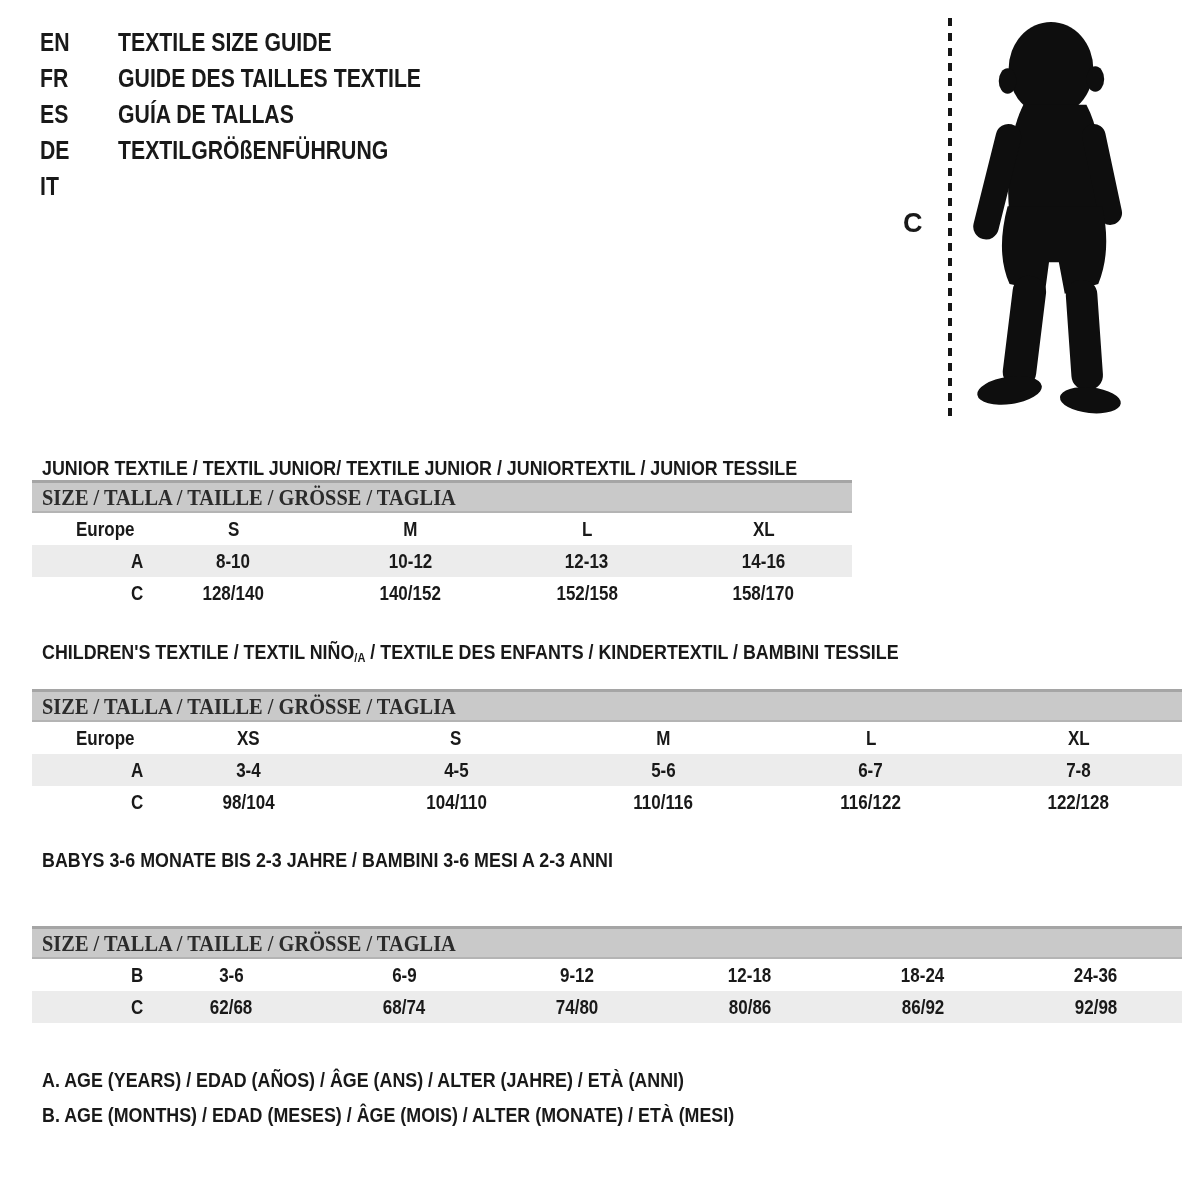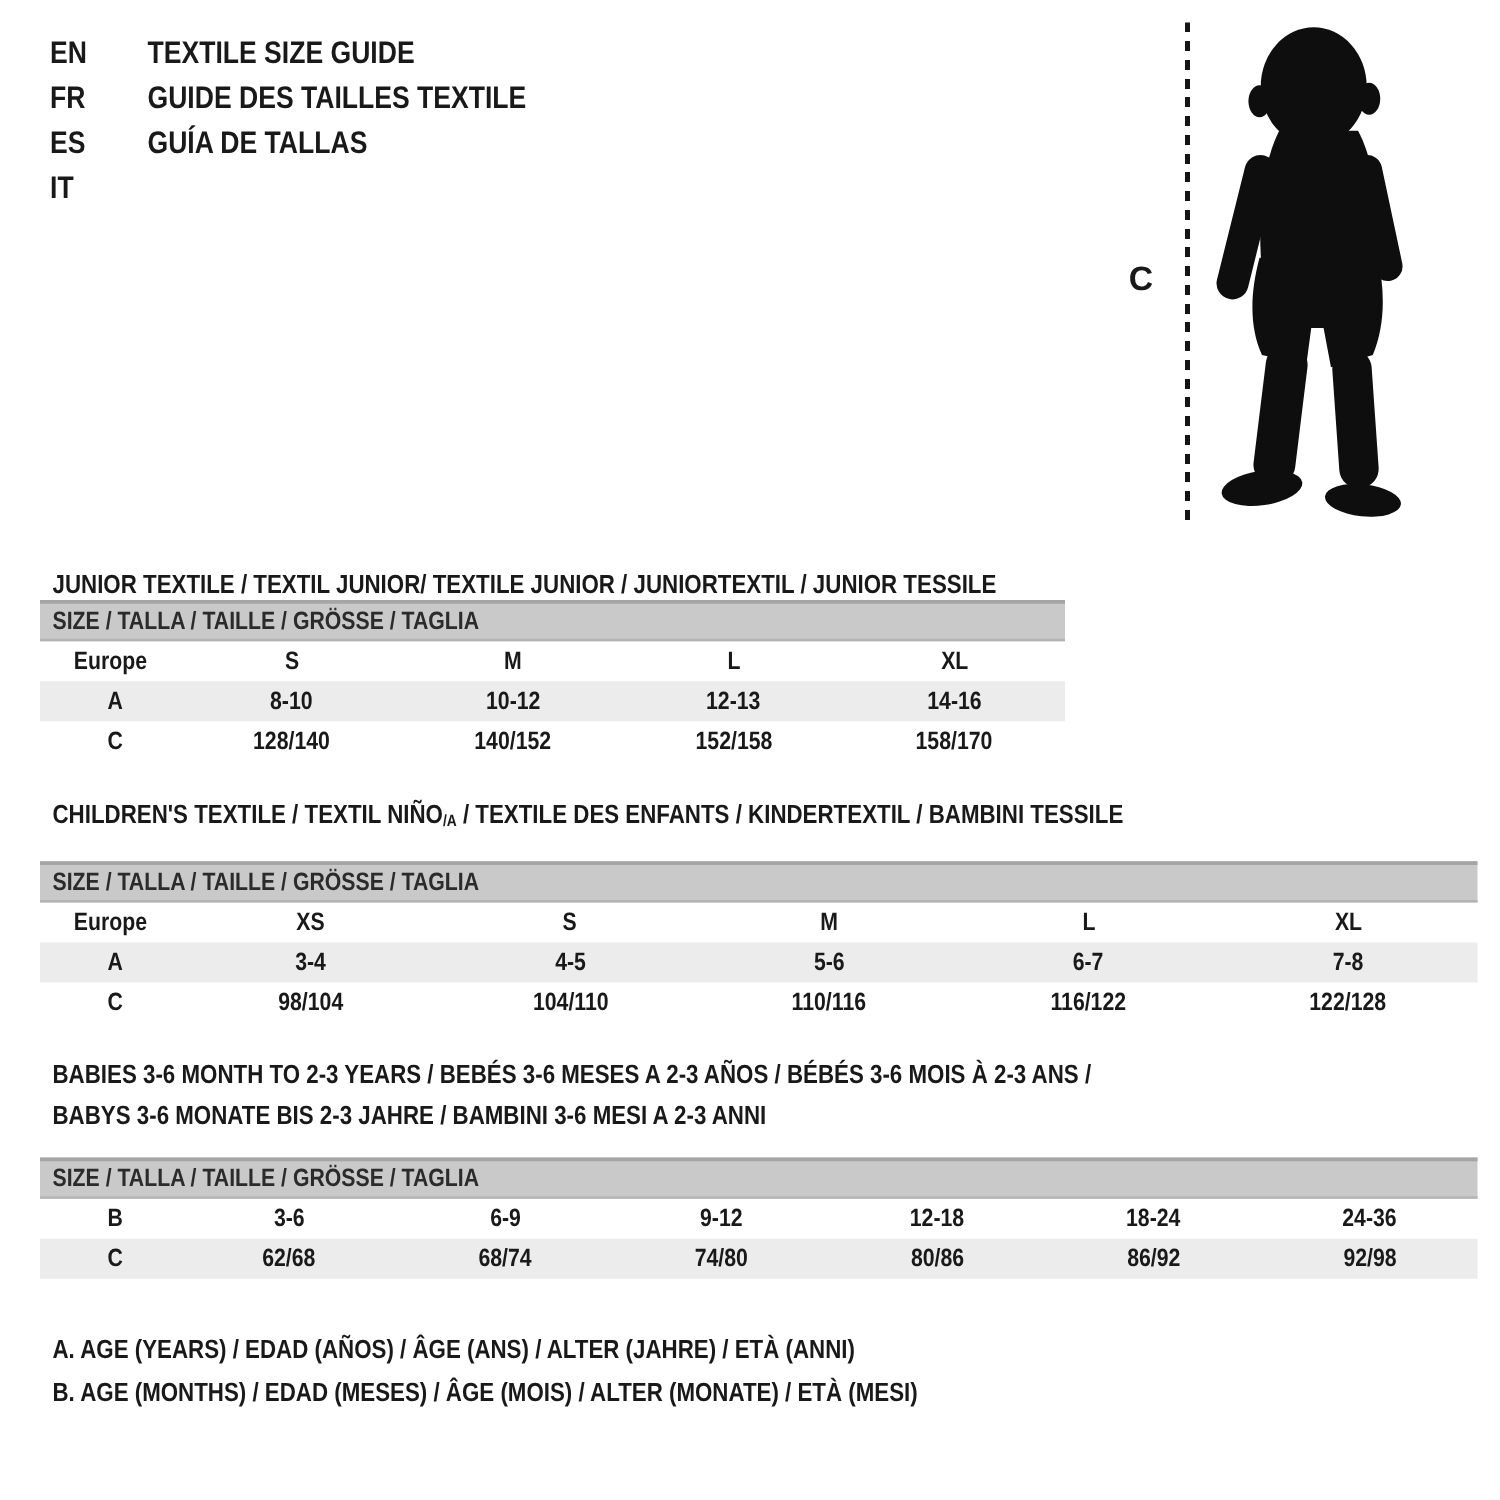--- a/index.html
+++ b/index.html
@@ -27,25 +27,25 @@
 
   
   .sec-title{position:absolute;left:42px;font-size:21px;line-height:24px;}
   .sub{font-size:13px;position:relative;top:3px;}
 
   
   .size-table{position:absolute;left:32px;}
   .size-bar{
     background:#c9c9c9;border-top:3px solid #a5a5a5;border-bottom:2px solid #b4b4b4;
     height:28px;display:flex;align-items:center;padding-left:10px;box-sizing:content-box;
-    font-size:20px;color:#2b2b2b;
+    font-size:24px;color:#2b2b2b;font-family:Liberation Serif, serif;
   }
   .trow{display:flex;align-items:center;height:32px;font-size:20px;}
   .trow.stripe{background:#ececec;}
-  .tlabel{width:113px;padding-left:10px;box-sizing:border-box;text-align:center;}
+  .tlabel{width:113px;padding-left:10px;box-sizing:border-box;text-align:right;}
   .tcell{flex:1;text-align:center;}
 
   
   .legend{position:absolute;left:42px;top:1068px;}
   .legend-line{height:35px;font-size:21px;display:flex;}
 </style>
 </head>
 <body>
 
 <div id="page">
@@ -55,20 +55,24 @@
       <div class="lang-code"><span class="c">EN</span></div>
       <div><span class="c">TEXTILE SIZE GUIDE</span></div>
     </div>
     <div class="lang-row">
       <div class="lang-code"><span class="c">FR</span></div>
       <div><span class="c">GUIDE DES TAILLES TEXTILE</span></div>
     </div>
     <div class="lang-row">
       <div class="lang-code"><span class="c">ES</span></div>
       <div><span class="c">GUÍA DE TALLAS</span></div>
+    </div>
+    <div class="lang-row">
+      <div class="lang-code"><span class="c">DE</span></div>
+      <div><span class="c">TEXTILGRÖßENFÜHRUNG</span></div>
     </div>
     <div class="lang-row">
       <div class="lang-code"><span class="c">IT</span></div>
     </div>
   </div>
 
   <div class="measure-line"></div>
   <div class="measure-label">C</div>
   <svg class="toddler" viewBox="0 0 180 410" xmlns="http://www.w3.org/2000/svg">
     <g fill="#0e0e0e">
@@ -143,21 +147,20 @@
       <div class="tlabel"><span class="c">C</span></div>
       <div class="tcell"><span class="cc">98/104</span></div>
       <div class="tcell"><span class="cc">104/110</span></div>
       <div class="tcell"><span class="cc">110/116</span></div>
       <div class="tcell"><span class="cc">116/122</span></div>
       <div class="tcell"><span class="cc">122/128</span></div>
     </div>
   </div>
 
   <div class="sec-title" style="top:848px;">
-    <div style="height:33px;"><span class="c">BABIES 3-6 MONTH TO 2-3 YEARS / BEBÉS 3-6 MESES A 2-3 AÑOS / BÉBÉS 3-6 MOIS À 2-3 ANS /</span></div>
     <div style="height:33px;"><span class="c">BABYS 3-6 MONATE BIS 2-3 JAHRE / BAMBINI 3-6 MESI A 2-3 ANNI</span></div>
   </div>
   <div class="size-table" style="top:926px;width:1150px;">
     <div class="size-bar">
         <span class="c">SIZE / TALLA / TAILLE / GRÖSSE / TAGLIA</span>
       </div>
     <div class="trow">
       <div class="tlabel"><span class="c">B</span></div>
       <div class="tcell"><span class="cc">3-6</span></div>
       <div class="tcell"><span class="cc">6-9</span></div>

